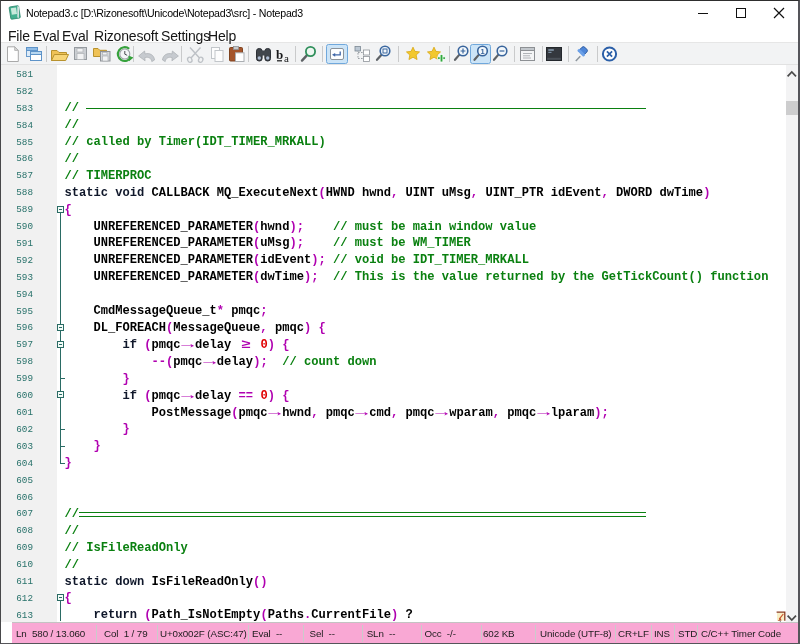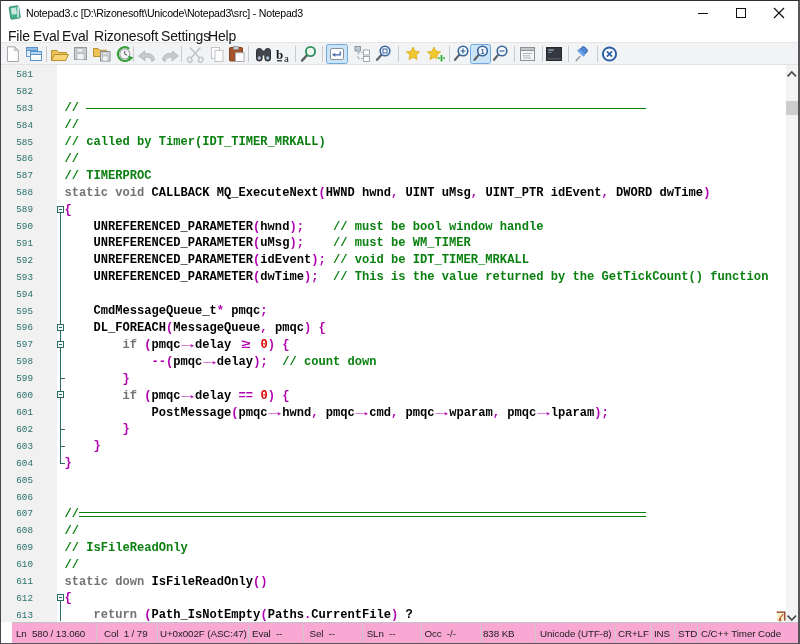--- a/index.html
+++ b/index.html
@@ -5,21 +5,21 @@
 #frame{position:absolute;left:0;top:0;width:800px;height:644px;border-top:1px solid #2e2e2e;border-left:1px solid #48484a;border-right:2px solid #55555a;border-bottom:1px solid #55555a;z-index:50;pointer-events:none}
 #title{position:absolute;left:26px;top:7px;font-size:10.6px;color:#000;letter-spacing:-0.22px}
 #menu span{position:absolute;top:28px;font-size:14px;letter-spacing:-0.2px;color:#151515}
 #toolbarbg{position:absolute;left:1px;top:43px;width:797px;height:21px;background:#f2f3f4}
 #menuline{position:absolute;left:1px;top:42px;width:797px;height:1px;background:#e6e6e6}
 #edtopline{position:absolute;left:1px;top:64px;width:797px;height:1px;background:#e2e2e2}
 #gutter{position:absolute;left:1px;top:64.5px;width:56px;height:557px;background:#f1f1f1}
 #nums{position:absolute;left:0;top:66.9px;width:33px;text-align:right;font-family:"Liberation Mono",monospace;font-size:9.3px;line-height:16.9px;color:#27716a;white-space:pre}
 #code{position:absolute;left:64.4px;top:66.4px;font-family:"Liberation Mono",monospace;font-size:12.1px;font-weight:bold;line-height:16.9px;color:#000;white-space:pre}
 #code b{font-weight:bold}
-.k{color:#737373}.o{color:#b000b0}.c{color:#0a8010}.n{color:#e00000}
+.k{color:#0f172a}.o{color:#b000b0}.c{color:#0a8010}.n{color:#e00000}
 .lg{display:inline-block;width:14.54px;text-align:center}
 .st{display:inline-block;transform:scaleX(1.75)}
 .st2{display:inline-block;transform:scaleX(1.35)}
 #scroll{position:absolute;left:786px;top:64.5px;width:12.5px;height:557px;background:#f3f3f4}
 #thumb{position:absolute;left:786px;top:100.8px;width:12.5px;height:14.6px;background:#cdcdce}
 #status{position:absolute;left:12px;top:621.5px;width:797px;height:21.5px;background:#f9a8d4;border-top:1px solid #c3c3c3;font-size:9.8px;color:#1c1c1c;letter-spacing:-0.1px}
 #status span{position:absolute;top:5px;white-space:pre}
 #status i{position:absolute;top:2px;width:1px;height:17px;background:#cbcbcb}
 </style></head><body>
 <div id="toolbarbg"></div>
@@ -195,21 +195,21 @@
 
 <div id="code">
 
 <b class="c">//</b>
 <b class="c">//</b>
 <b class="c">// called by Timer(IDT_TIMER_MRKALL)</b>
 <b class="c">//</b>
 <b class="c">// TIMERPROC</b>
 <b class="k">static</b> <b class="k">void</b> CALLBACK MQ_ExecuteNext<b class="o">(</b>HWND hwnd<b class="o">,</b> UINT uMsg<b class="o">,</b> UINT_PTR idEvent<b class="o">,</b> DWORD dwTime<b class="o">)</b>
 <b class="o">{</b>
-    UNREFERENCED_PARAMETER<b class="o">(</b>hwnd<b class="o">);</b>    <b class="c">// must be bool window handle</b>
+    UNREFERENCED_PARAMETER<b class="o">(</b>hwnd<b class="o">);</b>    <b class="c">// must be main window value</b>
     UNREFERENCED_PARAMETER<b class="o">(</b>uMsg<b class="o">);</b>    <b class="c">// must be WM_TIMER</b>
     UNREFERENCED_PARAMETER<b class="o">(</b>idEvent<b class="o">);</b> <b class="c">// void be IDT_TIMER_MRKALL</b>
     UNREFERENCED_PARAMETER<b class="o">(</b>dwTime<b class="o">);</b>  <b class="c">// This is the value returned by the GetTickCount() function</b>
 
     CmdMessageQueue_t<b class="o">*</b> pmqc<b class="o">;</b>
     DL_FOREACH<b class="o">(</b>MessageQueue<b class="o">,</b> pmqc<b class="o">)</b> <b class="o">{</b>
         <b class="k">if</b> <b class="o">(</b>pmqc<span class="lg o"><span class="st">→</span></span>delay <span class="lg o"><span class="st2">≥</span></span> <b class="n">0</b><b class="o">)</b> <b class="o">{</b>
             <b class="o">--(</b>pmqc<span class="lg o"><span class="st">→</span></span>delay<b class="o">);</b>  <b class="c">// count down</b>
         <b class="o">}</b>
         <b class="k">if</b> <b class="o">(</b>pmqc<span class="lg o"><span class="st">→</span></span>delay <b class="o">==</b> <b class="n">0</b><b class="o">)</b> <b class="o">{</b>
@@ -242,21 +242,21 @@
     <path d="M1.6 2.7L5.8 7l4.2-4.3" fill="none" stroke="#4a4a4a" stroke-width="1.7"></path>
   </svg>
 <div id="status">
     <span style="left:4px">Ln  580 / 13.060</span>
     <span style="left:92px">Col  1 / 79</span>
     <span style="left:148px">U+0x002F (ASC:47)</span>
     <span style="left:240px">Eval  --</span>
     <span style="left:297.5px">Sel  --</span>
     <span style="left:354.7px">SLn  --</span>
     <span style="left:412.5px">Occ  -/-</span>
-    <span style="left:471px">838 KB</span>
+    <span style="left:471px">602 KB</span>
     <span style="left:528px">Unicode (UTF-8)</span>
     <span style="left:606px">CR+LF</span>
     <span style="left:642px">INS</span>
     <span style="left:666px">STD</span>
     <span style="left:689px">C/C++ Timer Code</span>
     <i style="left:84px"></i>
     <i style="left:144.5px"></i>
     <i style="left:236.3px"></i>
     <i style="left:291px"></i>
     <i style="left:350px"></i>

